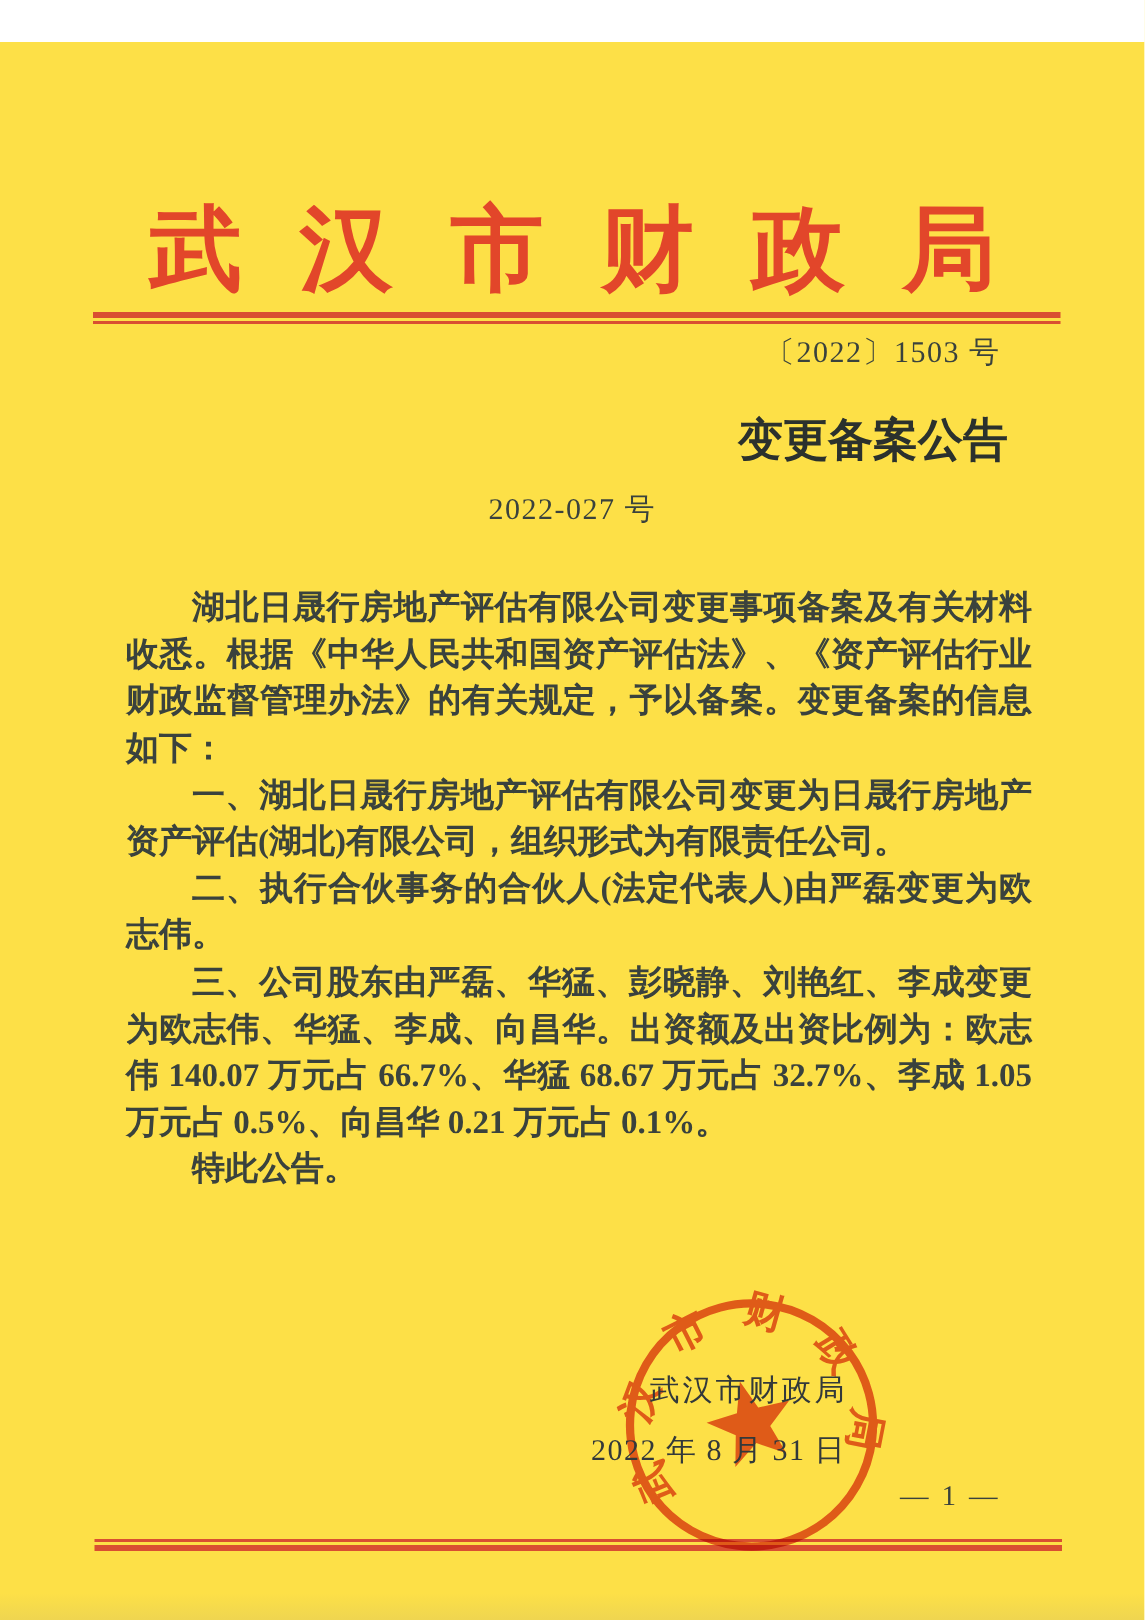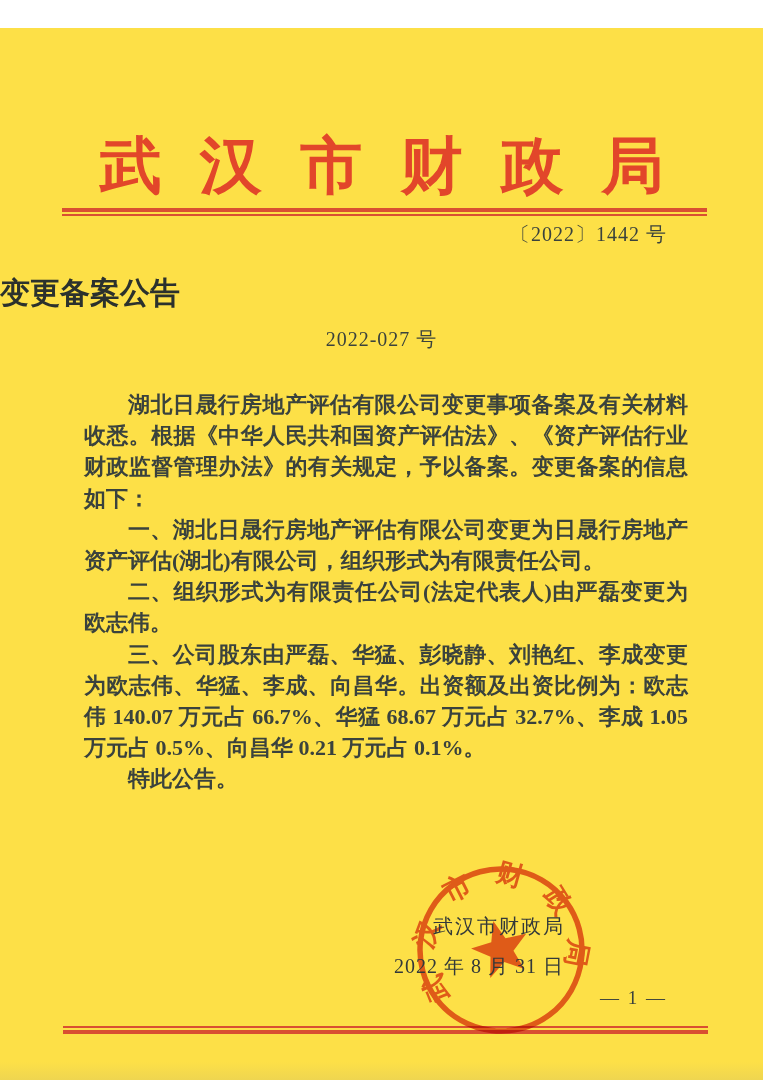--- a/index.html
+++ b/index.html
@@ -26,21 +26,21 @@
   .sep-top .bar-gap{height:2px;background:transparent;}
   .sep-top .bar-thin{height:2px;background:#d94f31;}
   .doc-number{
     position:absolute;right:96px;top:193px;
     font-size:20px;letter-spacing:1px;
     white-space:nowrap;
   }
   
   .title{
     position:absolute;left:0;top:245px;width:672px;margin:0;
-    text-align:left;
+    text-align:right;
     font-size:30px;font-weight:700;color:#2b312d;
     letter-spacing:0px;
   }
   .subtitle{
     position:absolute;left:0;top:298px;width:763px;
     text-align:center;font-size:20px;letter-spacing:1px;
   }
   
   .body-text{
     position:absolute;left:84px;top:361px;width:604px;
@@ -90,30 +90,30 @@
 <div class="page">
 
   <div class="org-title">武汉市财政局</div>
 
   <div class="sep-top">
     <div class="bar-thick"></div>
     <div class="bar-gap"></div>
     <div class="bar-thin"></div>
   </div>
 
-  <div class="doc-number">〔2022〕1442 号</div>
+  <div class="doc-number">〔2022〕1503 号</div>
 
   <h1 class="title">变更备案公告</h1>
 
   <div class="subtitle">2022-027 号</div>
 
   <div class="body-text">
     <p>湖北日晟行房地产评估有限公司变更事项备案及有关材料收悉。根据《中华人民共和国资产评估法》、《资产评估行业财政监督管理办法》的有关规定，予以备案。变更备案的信息如下：</p>
     <p>一、湖北日晟行房地产评估有限公司变更为日晟行房地产资产评估(湖北)有限公司，组织形式为有限责任公司。</p>
-    <p>二、组织形式为有限责任公司(法定代表人)由严磊变更为欧志伟。</p>
+    <p>二、执行合伙事务的合伙人(法定代表人)由严磊变更为欧志伟。</p>
     <p>三、公司股东由严磊、华猛、彭晓静、刘艳红、李成变更为欧志伟、华猛、李成、向昌华。出资额及出资比例为：欧志伟 140.07 万元占 66.7%、华猛 68.67 万元占 32.7%、李成 1.05 万元占 0.5%、向昌华 0.21 万元占 0.1%。</p>
     <p>特此公告。</p>
   </div>
 
   <svg class="seal" width="204" height="204" viewBox="0 0 204 204" aria-hidden="true">
     <g transform="translate(102,102) rotate(-15)">
       <circle r="81" fill="none" stroke="#dc4a33" stroke-width="5.5"></circle>
       <polygon fill="#dc4a33" points="0,-30 7.35,-10.11 28.53,-9.27 11.89,3.86 17.63,24.27 0,12.5 -17.63,24.27 -11.89,3.86 -28.53,-9.27 -7.35,-10.11"></polygon>
       <path id="sealArc" d="M -56 34.8 A 66 66 0 1 1 56 34.8" fill="none"></path>
       <text fill="#dc4a33" font-size="27" font-weight="bold" style="letter-spacing:22px;">

